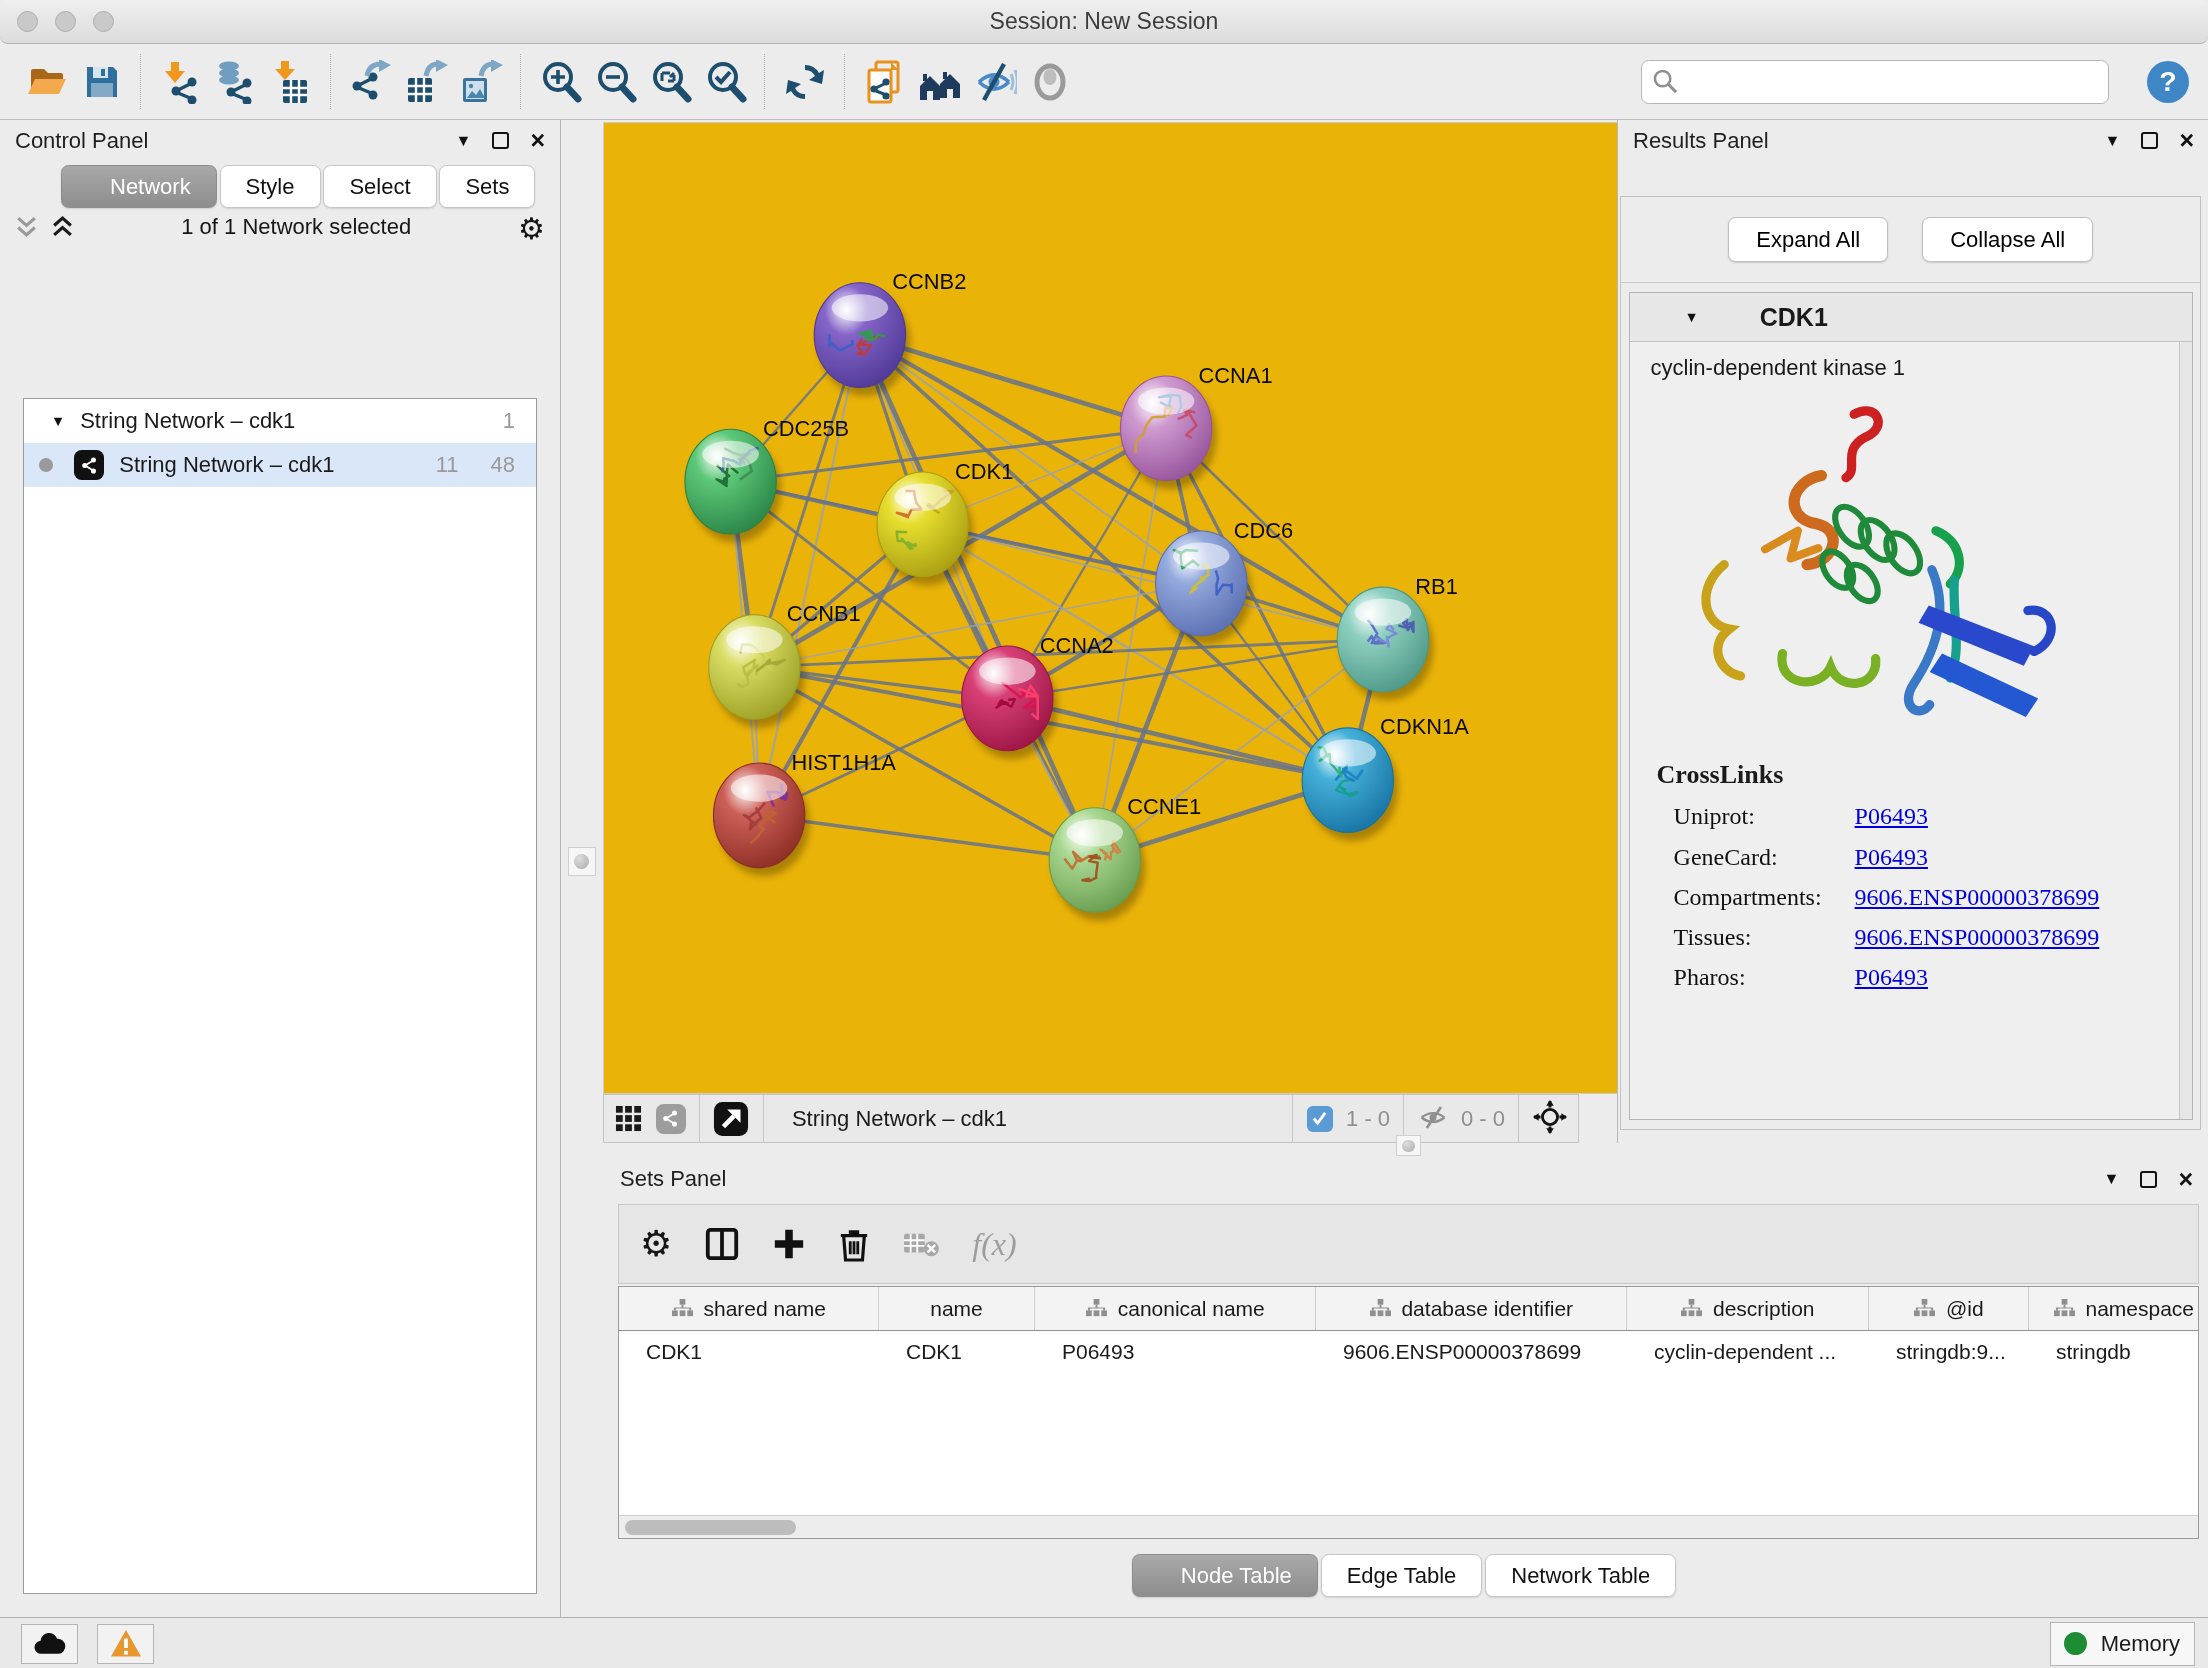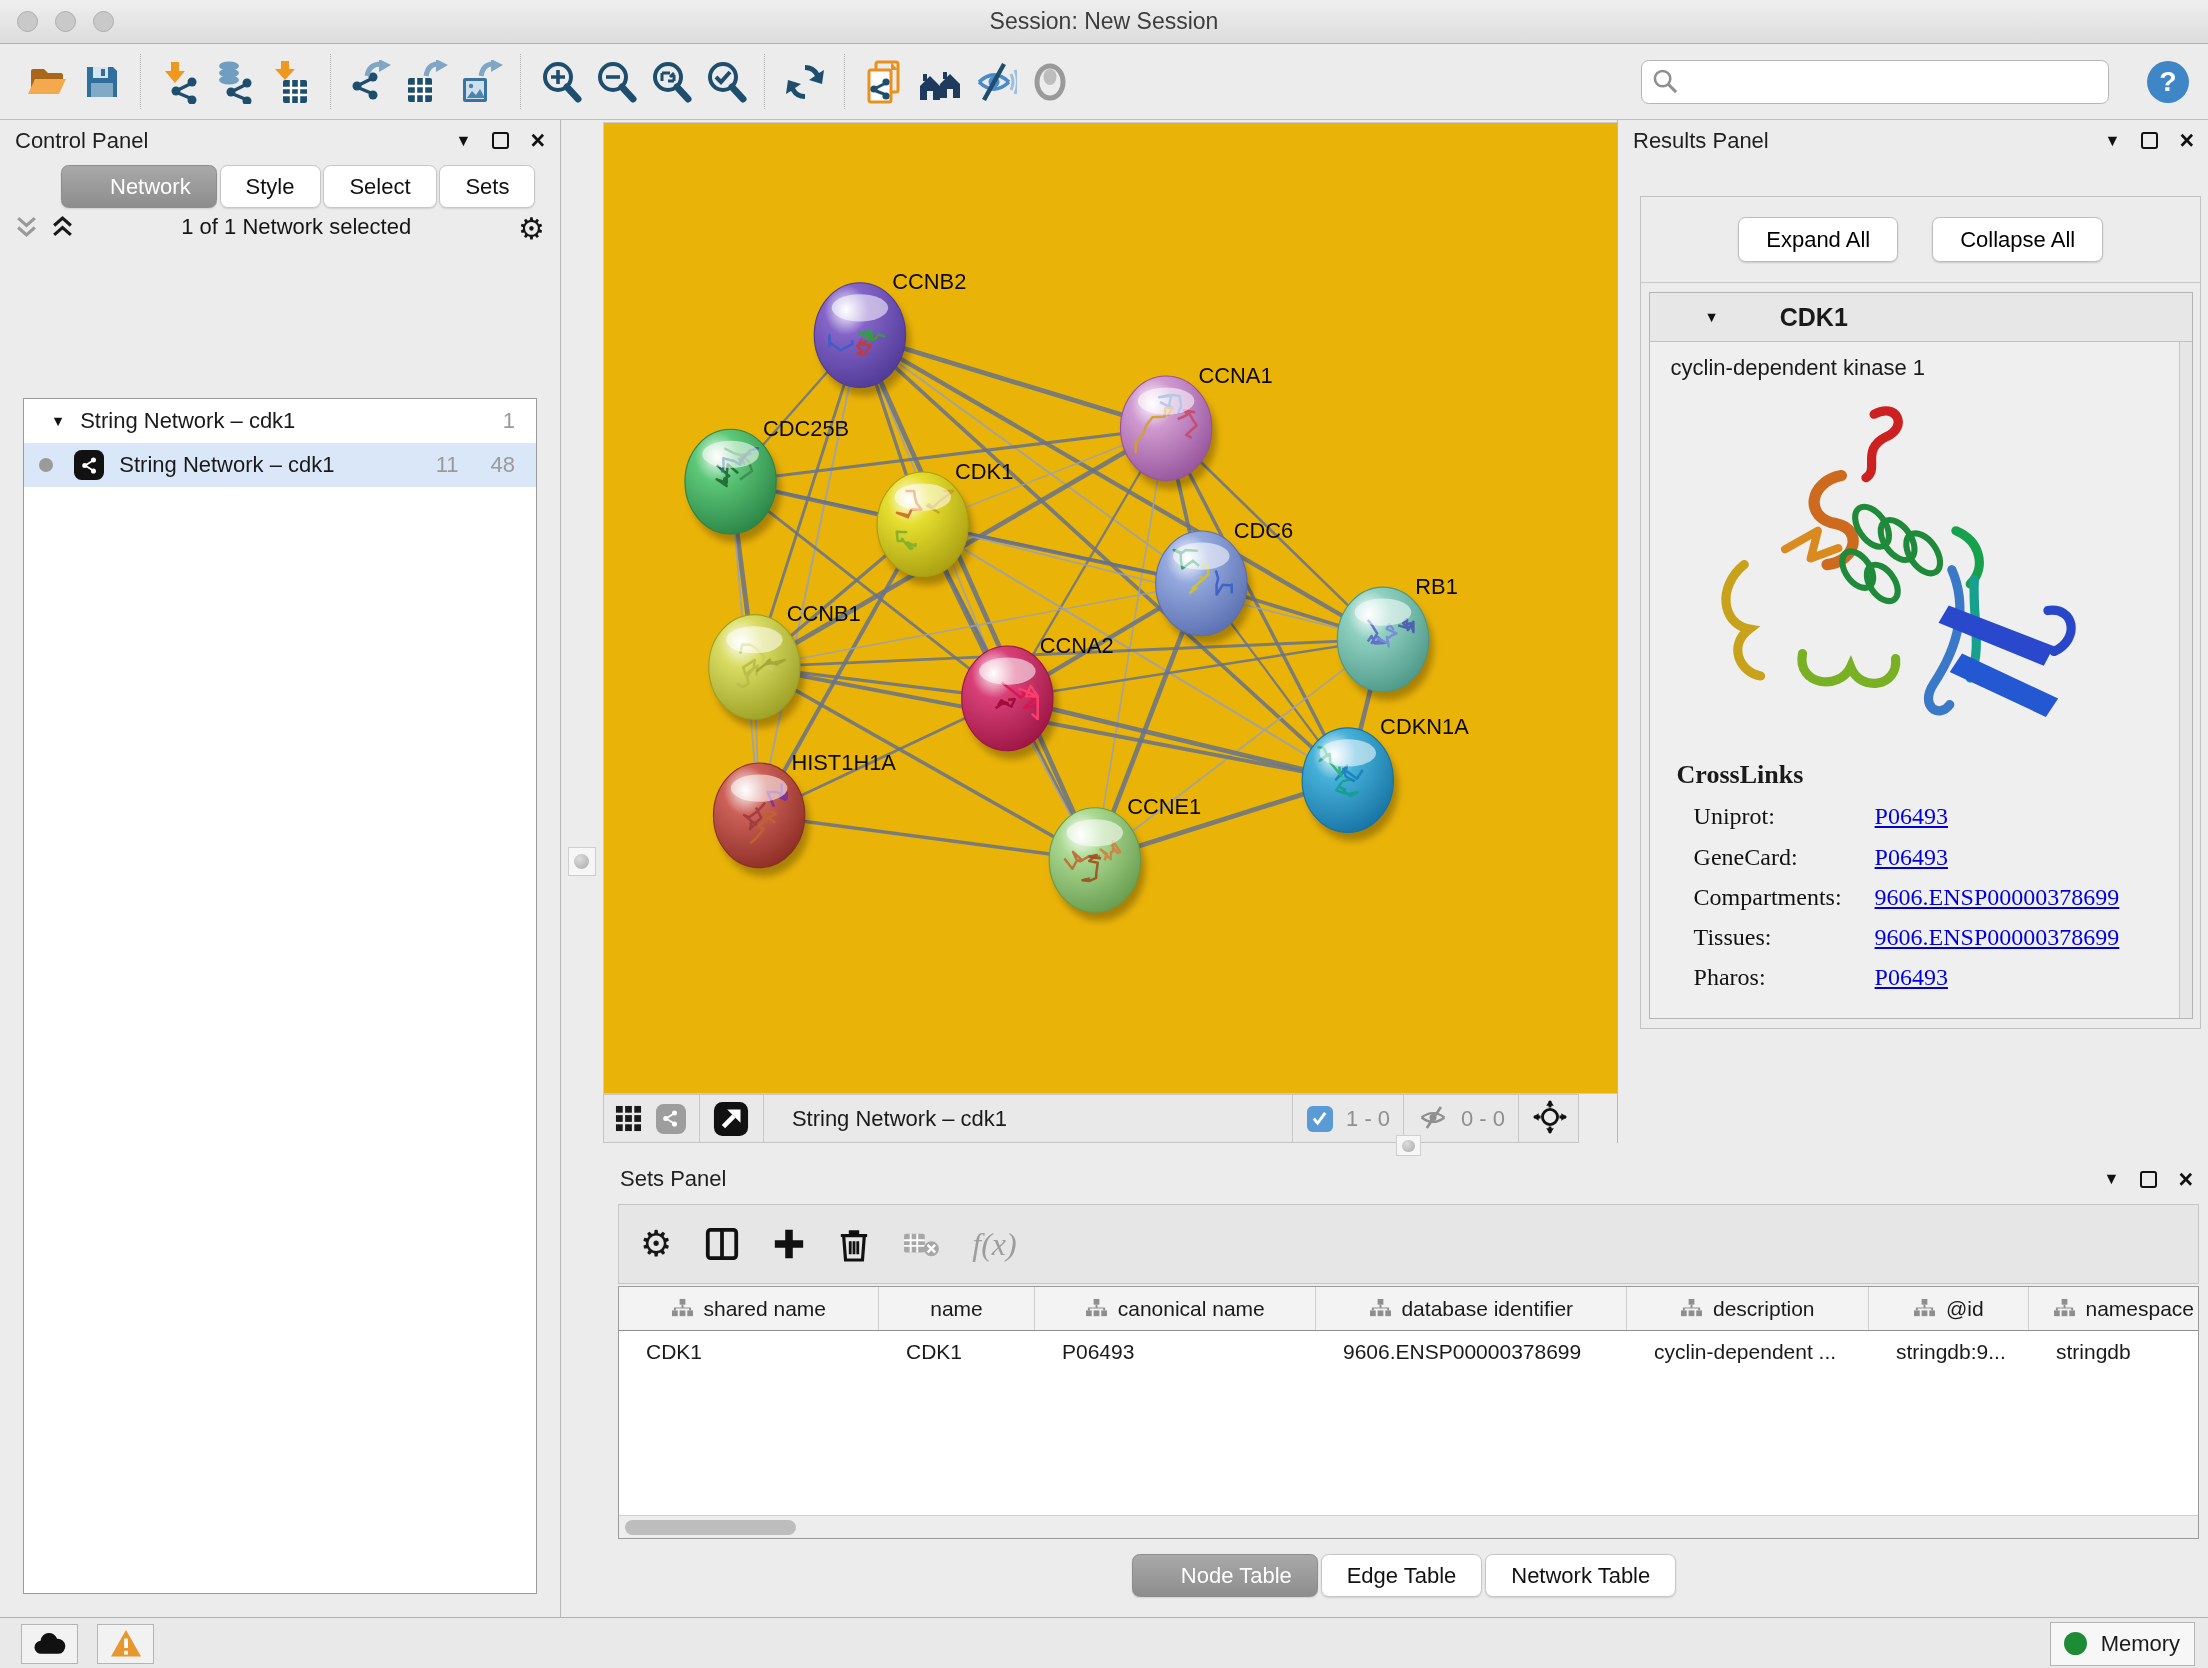--- a/index.html
+++ b/index.html
@@ -3,21 +3,21 @@
 <meta charset="utf-8">
 <style>
   * { margin:0; padding:0; box-sizing:border-box; }
   html,body { width:2208px; height:1668px; }
   body { font-family:"Liberation Sans", sans-serif; background:#ececec; color:#1a1a1a; }
   .app { position:relative; width:2208px; height:1668px; overflow:hidden; background:#ececec; }
 
   
   .titlebar { position:absolute; left:0; top:0; width:100%; height:44px;
     background:linear-gradient(#efefef,#dcdcdc); border-bottom:1px solid #b2b2b2;
-    display:flex; align-items:center; justify-content:center; }
+    display:flex; align-items:center; justify-content:center;border-radius:8px; }
   .traffic { position:absolute; left:17px; top:11.4px; display:flex; gap:17px; }
   .tl-dot { width:21px; height:21px; border-radius:50%; background:#c9c9c9; border:1px solid #adadad; }
   .win-title { font-size:23px; color:#3d3d3d; }
 
   
   .toolbar { position:absolute; left:0; top:44px; width:100%; height:76px; background:#ececec;
     border-bottom:1px solid #bdbdbd; display:flex; align-items:center; padding:0 19px; }
   .tbtn { width:55px; height:61px; display:flex; align-items:center; justify-content:center; cursor:pointer; }
   .tsep { width:1.9px; height:55px; border-left:1.9px dotted #adadad; margin:0 11.4px; }
   .search-wrap { position:relative; width:468px; height:44px; margin-left:32px; }
@@ -73,21 +73,21 @@
   .vsplit { position:absolute; background:#ececec; }
   .split-handle { position:absolute; width:28.5px; height:28.5px; background:#f6f6f6;
     border:1px solid #cfcfcf; display:flex; align-items:center; justify-content:center; cursor:pointer; }
   .split-handle i { width:15px; height:15px; border-radius:50%;
     background:radial-gradient(circle at 35% 30%, #dcdcdc, #ababab); display:block; }
 
   
   .results-panel { position:absolute; left:1617px; top:120px; width:592px; height:1042px;
     background:#ececec; border-left:1px solid #b6b6b6; }
   .rp-tab-row { text-align:center; margin-top:1.9px; }
-  .rp-outer { position:absolute; left:22px; right:7.6px; top:76px; height:833px;
+  .rp-outer { position:absolute; left:2px; right:7.6px; top:76px; height:934px;
     border:1.9px solid #c2c2c2; background:#ececec; }
   .rp-buttons { height:86px; display:flex; align-items:center; justify-content:center; gap:34px;
     border-bottom:1.9px solid #c8c8c8; }
   .rp-btn { background:#fff; border:1px solid #bdbdbd; border-radius:7.6px; padding:8.6px 27px;
     font-size:22px; cursor:pointer; box-shadow:0 1px 1.9px rgba(0,0,0,.15); }
   .rp-entry { position:absolute; left:7.6px; right:7.6px; top:95px; bottom:9.5px; border:1.9px solid #b4b4b4;
     background:#efefef; }
   .rp-entry-head { height:49px; background:#e7e7e7; border-bottom:1px solid #c2c2c2;
     display:flex; align-items:center; }
   .rp-gene { font-size:25px; font-weight:bold; margin-left:61px; }

